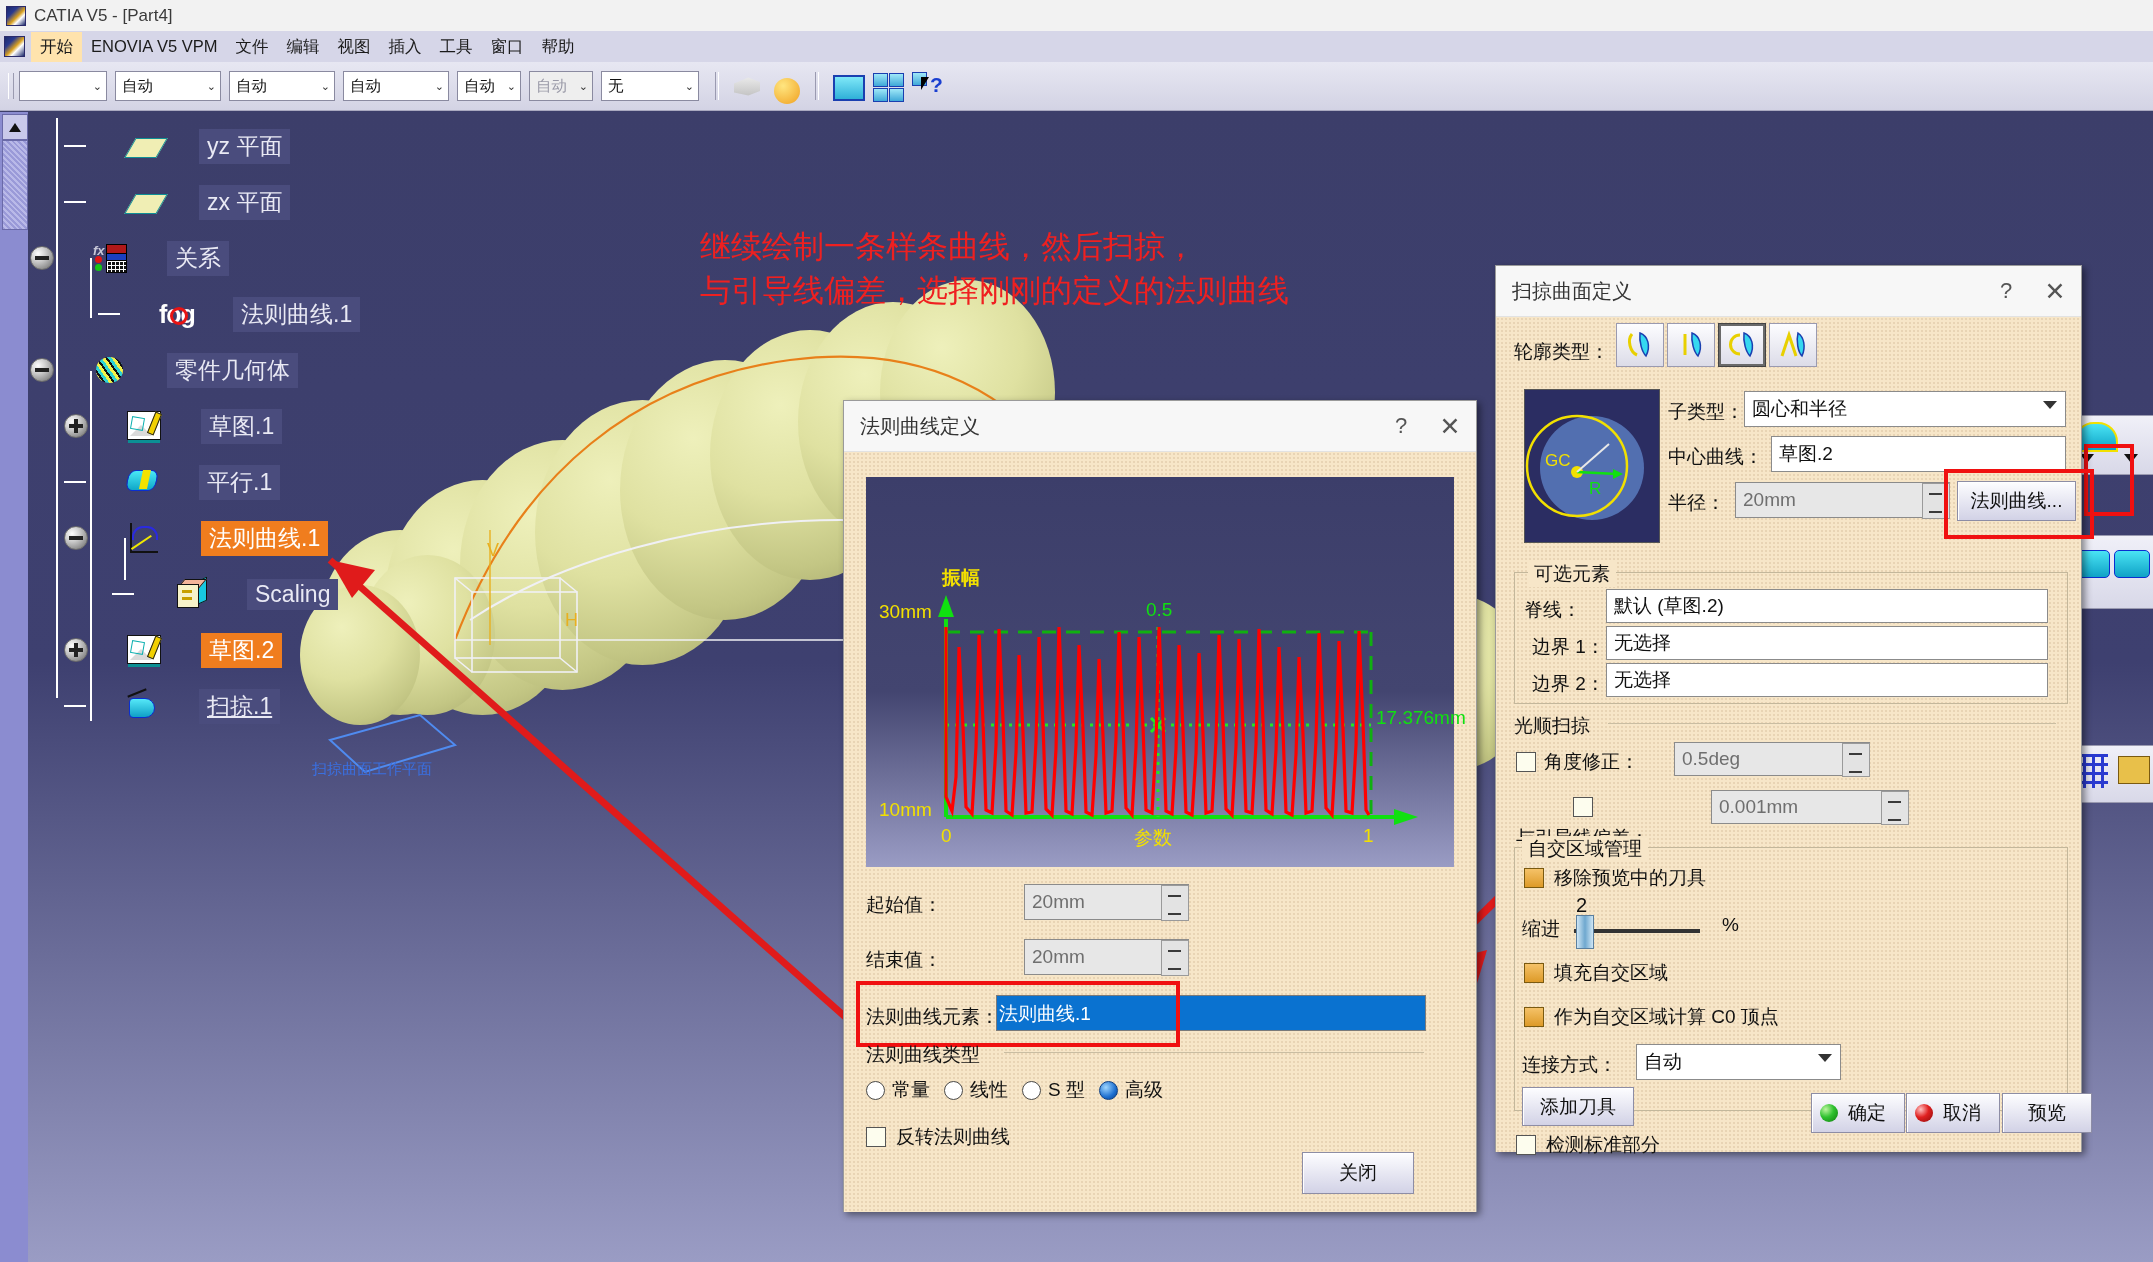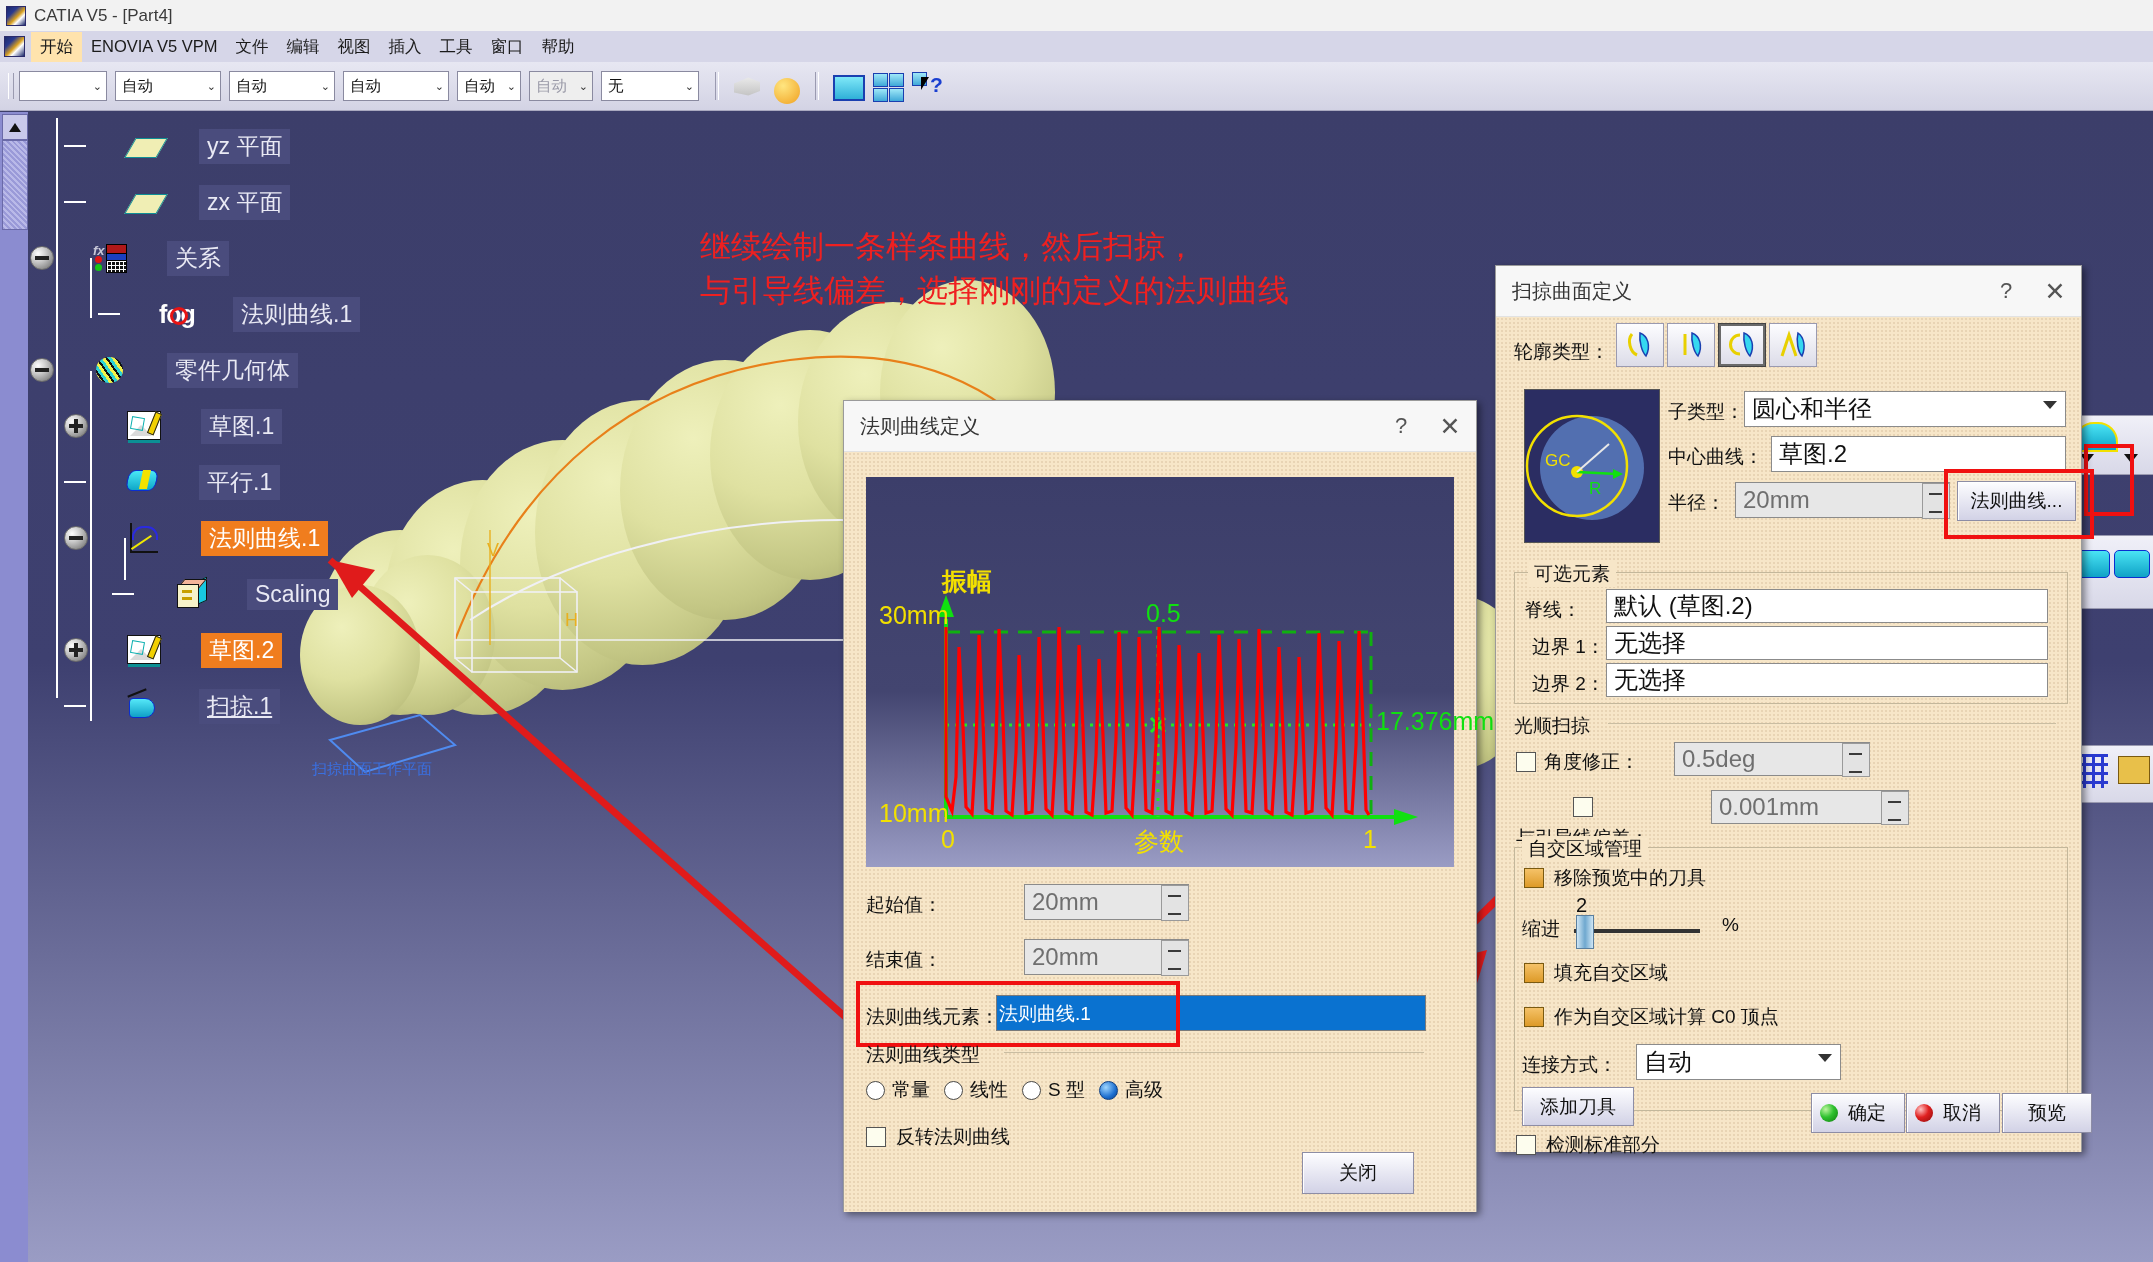--- a/index.html
+++ b/index.html
@@ -126,42 +126,42 @@
      box-shadow:3px 3px 7px rgba(0,0,0,.45);}
   .dlg .tb{height:50px;background:#f7f7f7;border-bottom:1px solid #e2e2e2;display:flex;align-items:center;}
   .dlg .tb .t{font-size:20px;color:#353535;margin-left:16px;flex:1;}
   .dlg .tb .q{font-size:22px;color:#555;width:46px;text-align:center;}
   .dlg .tb .x{font-size:25px;color:#555;width:52px;text-align:center;}
   .dlg .body{padding:0;position:relative;
      background:#f7e6c8;
      background-image:radial-gradient(rgba(180,150,110,.22) 1px, transparent 1px);
      background-size:4px 4px;}
   .lbl{font-size:19px;color:#111;}
-  .fld{background:#fff;border:1px solid #8b8b8b;font-size:24px;color:#111;
+  .fld{background:#fff;border:1px solid #8b8b8b;font-size:19px;color:#111;
        padding:3px 7px;box-sizing:border-box;display:flex;align-items:center;}
   .fld.ro{background:#e7e7e7;color:#6f6f6f;}
   .spin{position:absolute;width:26px;top:1px;bottom:1px;background:#e3e3e3;border:1px solid #9a9a9a;}
   .spin:before,.spin:after{content:"";position:absolute;left:6px;width:13px;height:2px;background:#3a3a3a;}
   .spin:before{top:9px;}
   .spin:after{top:27px;}
   .grp{position:absolute;border:1px solid #c3b79b;border-top:none;}
   .grplab{position:absolute;font-size:19px;color:#111;background:#f7e6c8;padding:0 6px;}
   .hr{position:absolute;height:1px;background:#c9bda2;}
   .btn{background:linear-gradient(#fdfdff,#d2d2e6);border:1px solid #8d8da5;
        font-size:19px;color:#111;display:flex;align-items:center;justify-content:center;
        box-shadow:inset 1px 1px 0 #fff;}
   .chk{width:18px;height:18px;border:1px solid #555;background:#fdfdee;display:inline-block;}
   .chk.amber{background:linear-gradient(#f5c268,#dd9a28);border:1px solid #7a5a10;}
   .radio{width:17px;height:17px;border:1.5px solid #4a4a4a;border-radius:50%;background:#fff;display:inline-block;}
   .radio.on{background:radial-gradient(circle at 35% 32%,#9fd6ff 0%,#1c6fd0 60%,#0b3f86 100%);border-color:#0b3f86;}
   .redbox{position:absolute;border:4px solid #f01010;}
 
   
   #graph{position:absolute;background:linear-gradient(#3c3e6a 0%,#434570 55%,#9a9cc4 100%);}
-  .gtxt{position:absolute;font-size:25px;}
+  .gtxt{position:absolute;font-size:19px;}
 
   
   .rtb{position:absolute;background:linear-gradient(#f0f0f8,#d8d8e8);border:1px solid #9a9ab0;}
 
   
   svg.ovl{position:absolute;left:0;top:0;width:2153px;height:1262px;pointer-events:none;}
 </style>
 </head>
 <body>
 

